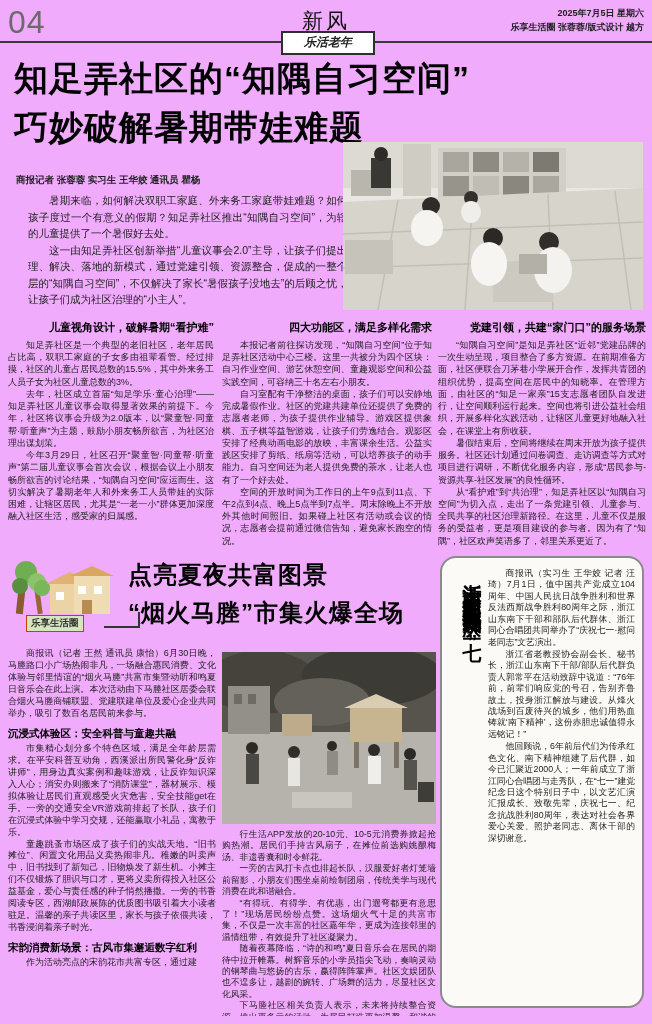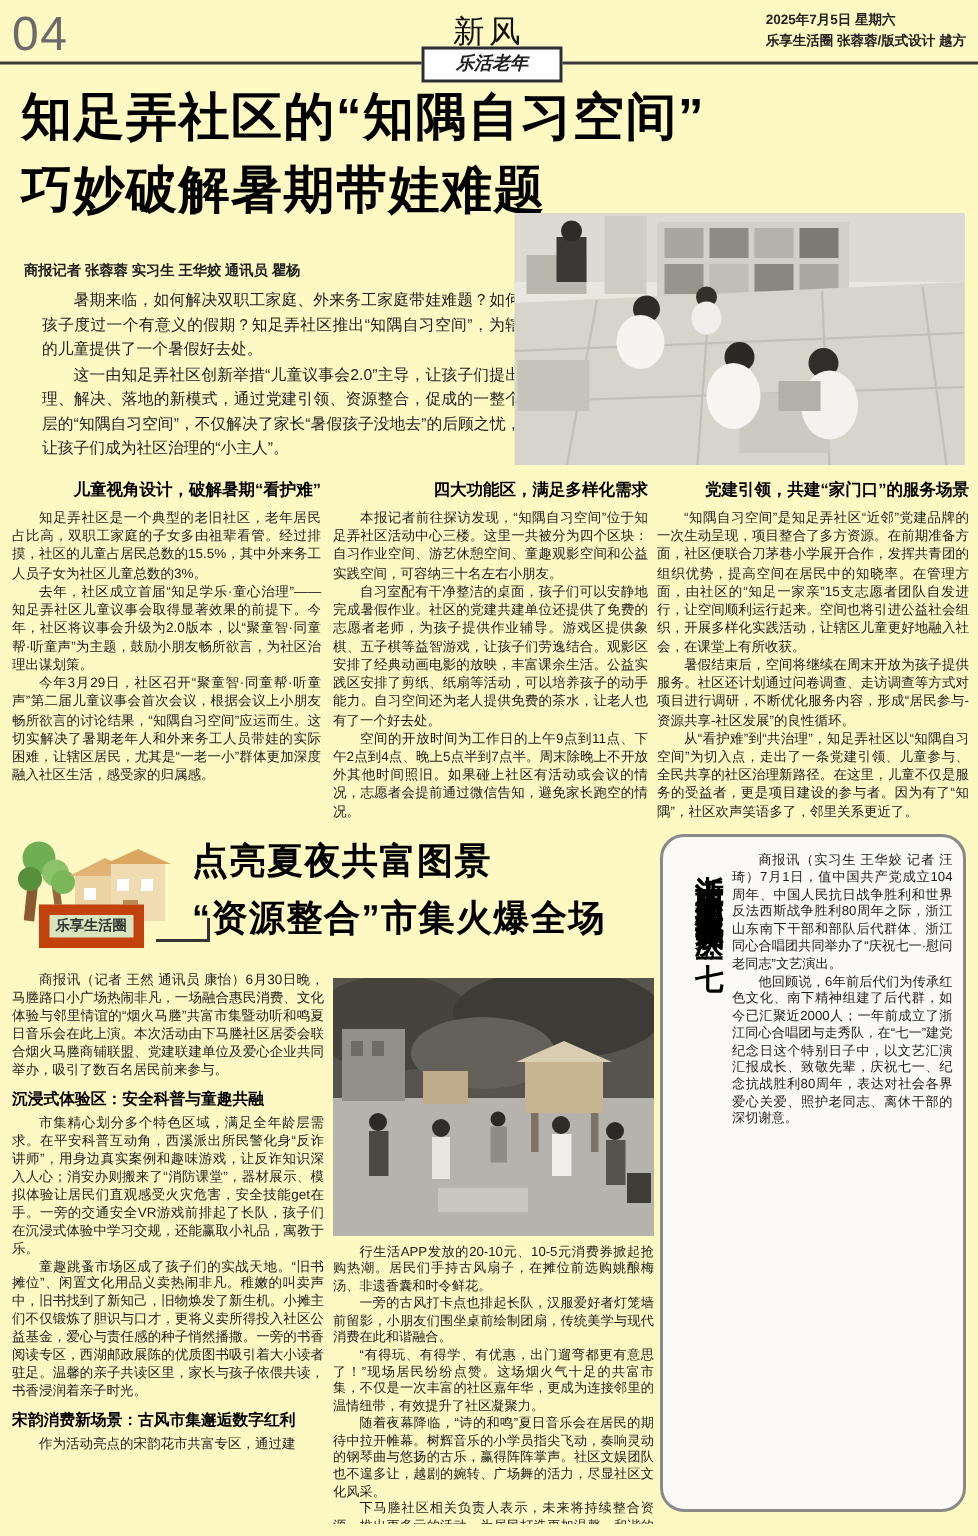--- a/index.html
+++ b/index.html
@@ -1,46 +1,46 @@
 <!DOCTYPE html>
 <html><head>
 <meta charset="utf-8">
 <style>
   html,body{margin:0;padding:0;background:#e8e6e2;}
-  .page{position:relative;width:652px;height:1024px;background:#fef9c3;overflow:hidden;
+  .page{position:relative;width:652px;height:1024px;background:#f0abfc;overflow:hidden;
         font-family:"Liberation Sans",sans-serif;color:#1c1c1c;}
   
   .pagenum{position:absolute;left:8px;top:4px;font-size:32px;color:#6b6b6b;letter-spacing:1px;}
   .hdr-rule{position:absolute;left:0;right:0;top:41px;height:2px;background:#3a3a3a;}
   .section-title{position:absolute;left:0;right:0;top:7px;text-align:center;font-size:21px;
         letter-spacing:3px;color:#111;}
   .script-box{position:absolute;left:281px;top:31px;width:90px;height:20px;background:#fff;
         border:2px solid #2e2e2e;z-index:3;text-align:center;line-height:18px;
         font-family:"DejaVu Serif",serif;font-style:italic;font-weight:bold;font-size:12px;color:#222;}
-  .hdr-right{position:absolute;right:8px;top:6px;font-size:9px;line-height:1.6;
+  .hdr-right{position:absolute;right:8px;top:6px;text-align:right;font-size:9px;line-height:1.6;
         font-weight:bold;color:#222;}
   
   .a1-headline{position:absolute;left:14px;top:54px;margin:0;font-size:34px;font-weight:800;
         line-height:1.45;letter-spacing:1px;color:#000;}
   .a1-byline{position:absolute;left:16px;top:174px;font-size:9.5px;font-weight:bold;color:#222;text-align:right;}
   .a1-lede{position:absolute;left:8px;top:192px;width:330px;height:120px;overflow:hidden;
         font-size:10.5px;line-height:1.58;text-align:justify;margin-left:20px;}
   .a1-lede p,.col p,.a2col p,.a3-text p{margin:0;text-indent:2em;text-align:justify;}
   .photo{position:absolute;background:#dddbd5;box-shadow:0 0 0 1px #c8c6c0 inset;}
   #photo1{left:343px;top:142px;width:300px;height:168px;}
   #photo2{position:relative;width:214px;height:172px;margin-bottom:5px;background:#b3b0a9;}
   .col{position:absolute;top:320px;height:238px;overflow:hidden;font-size:9px;line-height:1.36;}
   #col1{left:8px;width:206px;}
   #col2{left:222px;width:210px;}
   #col3{left:438px;width:208px;}
   .sec-head{font-size:11px;font-weight:bold;margin:0 0 4px 0;color:#000;text-align:right;}
   .sub-head{font-size:10.5px;font-weight:bold;margin:7px 0 2px 0;text-indent:0;color:#000;}
   
   .logo{position:absolute;left:12px;top:558px;width:108px;height:76px;}
-  .logo-label{position:absolute;left:14px;bottom:2px;background:#d7e4bd;border:7px solid #c2410c;
+  .logo-label{position:absolute;left:14px;bottom:2px;background:#d7e4bd;border:1px solid #c2410c;
         padding:1px 4px;font-size:9.5px;font-weight:bold;color:#333;}
   .logo-connector{position:absolute;left:104px;top:612px;width:34px;height:14px;
         border-right:2px solid #333;border-bottom:2px solid #333;}
   .a2-headline{position:absolute;left:128px;top:556px;margin:0;font-size:24px;font-weight:800;
         line-height:1.6;letter-spacing:1px;color:#000;}
   .a2col{position:absolute;top:648px;height:368px;overflow:hidden;font-size:9px;line-height:1.33;}
   #a2left{left:8px;width:208px;}
   #a2right{left:222px;top:652px;width:214px;height:364px;font-size:8.8px;line-height:1.3;}
   
   .a3-box{position:absolute;left:440px;top:556px;width:204px;height:452px;border:2px solid #8a8a8a;
@@ -153,21 +153,21 @@
         <rect x="66" y="28" width="8" height="8" fill="#fff"></rect>
       <rect x="82" y="28" width="8" height="8" fill="#fff"></rect>
         <rect x="70" y="42" width="10" height="14" fill="#b98b52"></rect>
     </svg>
     <div class="logo-label">乐享生活圈</div>
   </div>
   <div class="logo-connector"></div>
 
   <h2 class="a2-headline">
     <span>点亮夏夜共富图景</span><br>
-    <span>“资源整合”市集火爆全场</span>
+    <span>“烟火马塍”市集火爆全场</span>
   </h2>
 
   <div id="a2left" class="a2col">
     <p>商报讯（记者 王然 通讯员 康怡）6月30日晚，马塍路口小广场热闹非凡，一场融合惠民消费、文化体验与邻里情谊的“烟火马塍”共富市集暨动听和鸣夏日音乐会在此上演。本次活动由下马塍社区居委会联合烟火马塍商铺联盟、党建联建单位及爱心企业共同举办，吸引了数百名居民前来参与。</p>
     <h4 class="sub-head">沉浸式体验区：安全科普与童趣共融</h4>
     <p>市集精心划分多个特色区域，满足全年龄层需求。在平安科普互动角，西溪派出所民警化身“反诈讲师”，用身边真实案例和趣味游戏，让反诈知识深入人心；消安办则搬来了“消防课堂”，器材展示、模拟体验让居民们直观感受火灾危害，安全技能get在手。一旁的交通安全VR游戏前排起了长队，孩子们在沉浸式体验中学习交规，还能赢取小礼品，寓教于乐。</p>
     <p>童趣跳蚤市场区成了孩子们的实战天地。“旧书摊位”、闲置文化用品义卖热闹非凡。稚嫩的叫卖声中，旧书找到了新知己，旧物焕发了新生机。小摊主们不仅锻炼了胆识与口才，更将义卖所得投入社区公益基金，爱心与责任感的种子悄然播撒。一旁的书香阅读专区，西湖邮政展陈的优质图书吸引着大小读者驻足。温馨的亲子共读区里，家长与孩子依偎共读，书香浸润着亲子时光。</p>
     <h4 class="sub-head">宋韵消费新场景：古风市集邂逅数字红利</h4>
     <p>作为活动亮点的宋韵花市共富专区，通过建</p>
   </div>
@@ -208,17 +208,18 @@
     <p>一旁的古风打卡点也排起长队，汉服爱好者灯笼墙前留影，小朋友们围坐桌前绘制团扇，传统美学与现代消费在此和谐融合。</p>
     <p>“有得玩、有得学、有优惠，出门遛弯都更有意思了！”现场居民纷纷点赞。这场烟火气十足的共富市集，不仅是一次丰富的社区嘉年华，更成为连接邻里的温情纽带，有效提升了社区凝聚力。</p>
     <p>随着夜幕降临，“诗的和鸣”夏日音乐会在居民的期待中拉开帷幕。树辉音乐的小学员指尖飞动，奏响灵动的钢琴曲与悠扬的古乐，赢得阵阵掌声。社区文娱团队也不遑多让，越剧的婉转、广场舞的活力，尽显社区文化风采。</p>
     <p>下马塍社区相关负责人表示，未来将持续整合资源，推出更多元的活动，为居民打造更加温馨、和谐的社区氛围，让“共富”理念在社区的烟火日常中生根发芽。</p>
   </div>
 
   <div class="a3-box">
     <div class="a3-vtitle">浙江山东南下干部和部队后代载歌载舞庆“七一”</div>
     <div class="a3-text">
       <p>商报讯（实习生 王华姣 记者 汪琦）7月1日，值中国共产党成立104周年、中国人民抗日战争胜利和世界反法西斯战争胜利80周年之际，浙江山东南下干部和部队后代群体、浙江同心合唱团共同举办了“庆祝七一·慰问老同志”文艺演出。</p>
+      <p>浙江省老教授协会副会长、秘书长，浙江山东南下干部/部队后代群负责人郭常平在活动致辞中说道：“76年前，前辈们响应党的号召，告别齐鲁故土，投身浙江解放与建设。从烽火战场到百废待兴的城乡，他们用热血铸就‘南下精神’，这份赤胆忠诚值得永远铭记！”</p>
       <p>他回顾说，6年前后代们为传承红色文化、南下精神组建了后代群，如今已汇聚近2000人；一年前成立了浙江同心合唱团与走秀队，在“七一”建党纪念日这个特别日子中，以文艺汇演汇报成长、致敬先辈，庆祝七一、纪念抗战胜利80周年，表达对社会各界爱心关爱、照护老同志、离休干部的深切谢意。</p>
     </div>
   </div>
 
 </div>
 
 </body></html>

